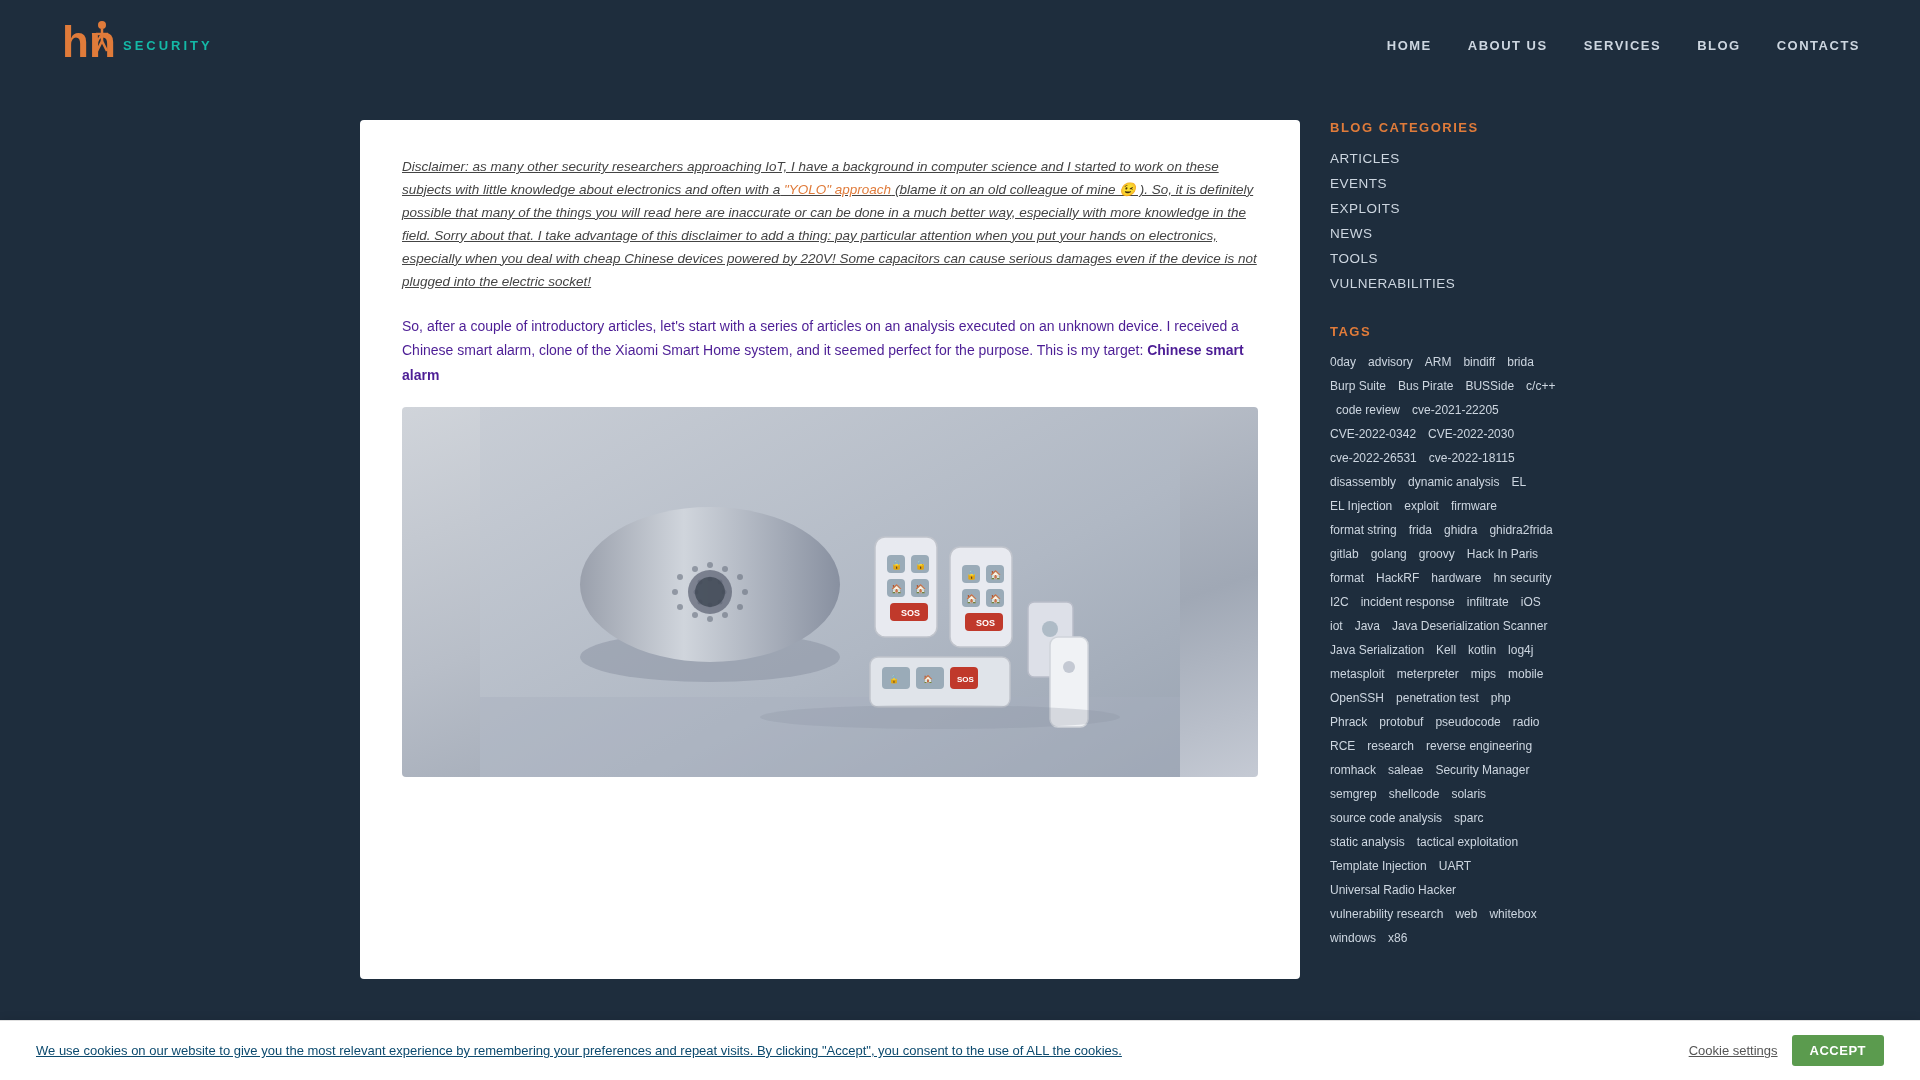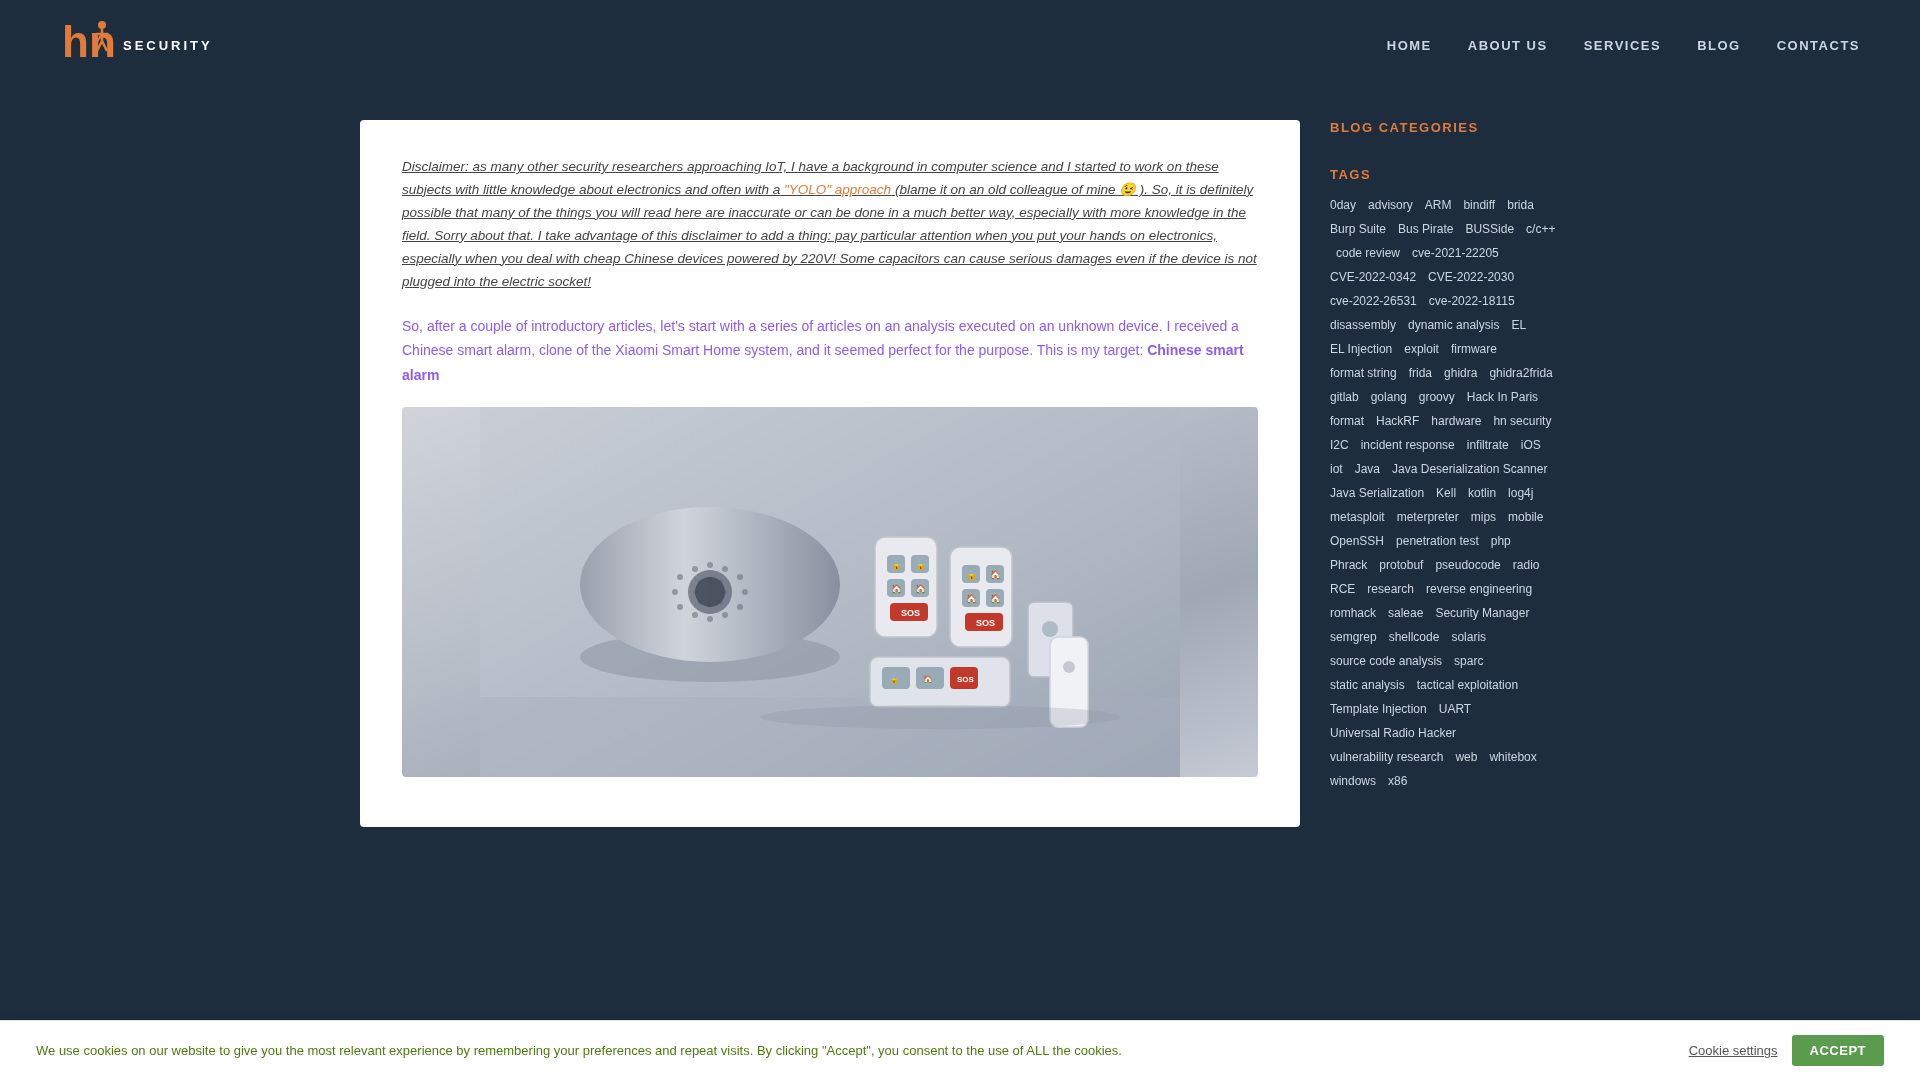--- a/index.html
+++ b/index.html
@@ -23,21 +23,21 @@
     .logo-wrap {
       display: flex;
       align-items: center;
       gap: 8px;
     }
     .logo-icon {
       width: 55px;
       height: 60px;
     }
     .logo-text {
-      color: #ffffff;
+      color: #14b8a6;
       font-size: 13px;
       font-weight: 700;
       letter-spacing: 3px;
       text-transform: uppercase;
     }
     nav {
       display: flex;
       align-items: flex-start;
       gap: 36px;
     }
@@ -85,21 +85,21 @@
       font-style: italic;
       line-height: 1.7;
       margin-bottom: 20px;
       text-decoration: underline;
     }
     .article-disclaimer a {
       color: #e07b3a;
     }
     .article-body {
       font-size: 14px;
-      color: #8b5cf6;
+      color: #4c1d95;
       line-height: 1.75;
       margin-bottom: 20px;
     }
     .article-body strong { font-weight: 700; }
     .article-image-wrap {
       width: 100%;
       margin-top: 18px;
       border-radius: 4px;
       overflow: hidden;
     }
@@ -172,23 +172,24 @@
       border-top: 1px solid #e0e0e0;
       display: flex;
       align-items: center;
       justify-content: space-between;
       padding: 14px 36px;
       z-index: 1000;
       box-shadow: 0 -2px 8px rgba(0,0,0,0.08);
     }
     .cookie-text {
       font-size: 13px;
-      color: #4d7c0f;
+      color: #0c4a6e;
       flex: 1;
       margin-right: 24px;
+      text-decoration: underline;
     }
     .cookie-buttons {
       display: flex;
       gap: 14px;
     }
     .btn-cookie-settings {
       font-size: 13px;
       color: #555;
       background: none;
       border: none;
@@ -338,20 +339,28 @@
 
           <ellipse cx="460" cy="310" rx="180" ry="12" fill="#8890a0" opacity="0.25"></ellipse>
         </svg>
       </div>
     </div>
   </main>
 
   <aside class="sidebar">
     <div class="sidebar-section">
       <div class="sidebar-heading">BLOG CATEGORIES</div>
+      <ul>
+        <li><a href="#">ARTICLES</a></li>
+        <li><a href="#">EVENTS</a></li>
+        <li><a href="#">EXPLOITS</a></li>
+        <li><a href="#">NEWS</a></li>
+        <li><a href="#">TOOLS</a></li>
+        <li><a href="#">VULNERABILITIES</a></li>
+      </ul>
     </div>
     <div class="sidebar-section">
       <div class="sidebar-heading">TAGS</div>
       <div class="tags-wrap" id="tags-container">
           <span class="tag">0day</span>
           <span style="color: rgb(122, 136, 152); font-size: 12px;"> </span>
           <span class="tag">advisory</span>
           <span style="color: rgb(122, 136, 152); font-size: 12px;"> </span>
           <span class="tag">ARM</span>
           <span style="color: rgb(122, 136, 152); font-size: 12px;"> </span>

